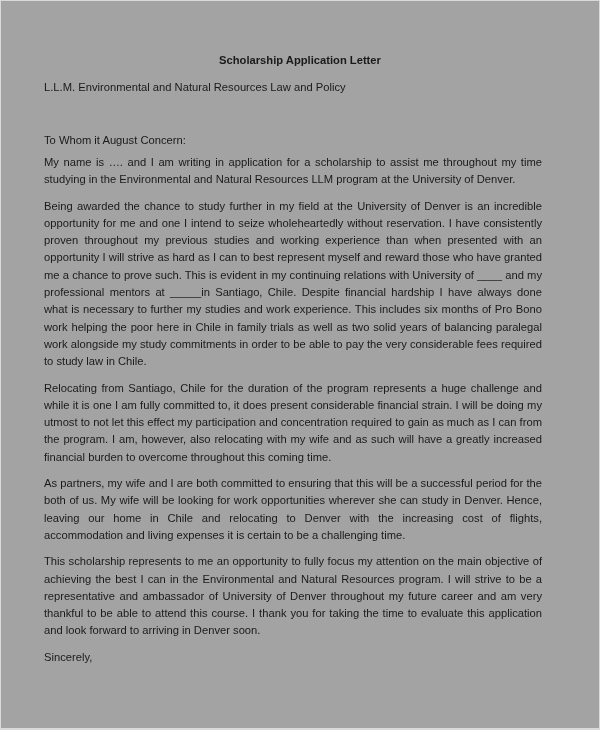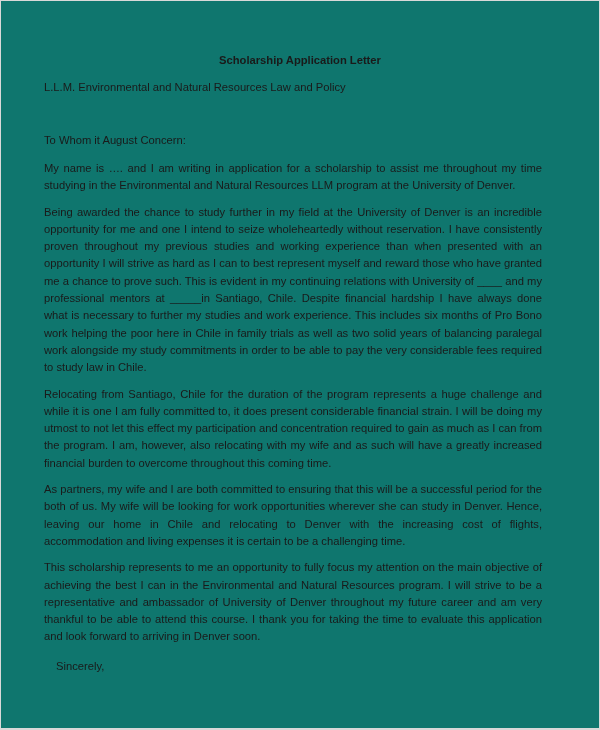--- a/index.html
+++ b/index.html
@@ -2,40 +2,40 @@
 <html><head>
 <meta charset="utf-8">
 <style>
   html, body { margin: 0; padding: 0; background: #ffffff; }
   body { width: 600px; height: 730px; overflow: hidden; }
   .page {
     position: relative;
     width: 598px; height: 727px;
     border: 1px solid #d9d9d9;
     border-bottom-width: 2px;
-    background: #0f766e;
+    background: #a3a3a3;
     font-family: "Liberation Sans", sans-serif;
     color: #1a1a1a;
     font-size: 11.2px;
   }
   .title {
     position: absolute; left: 0; width: 598px; top: 53px;
     text-align: center; font-weight: bold; font-size: 11.2px;
   }
   .subtitle { position: absolute; left: 43px; top: 80px; }
   .salutation { position: absolute; left: 43px; top: 133px; }
   .body {
-    position: absolute; left: 43px; top: 159px; width: 498px;
+    position: absolute; left: 43px; top: 153px; width: 498px;
   }
   .para {
     margin: 0 0 9px 0;
     line-height: 17.3px;
     text-align: justify;
   }
-  .closing { margin: 12px; line-height: 17.3px; }
+  .closing { margin: 0; line-height: 17.3px; }
 </style>
 </head>
 <body>
 
 <div class="page">
   <div class="title">Scholarship Application Letter</div>
   <div class="subtitle">L.L.M. Environmental and Natural Resources Law and Policy</div>
   <div class="salutation">To Whom it August Concern:</div>
   <div class="body">
     <p class="para">My name is …. and I am writing in application for a scholarship to assist me throughout my time studying in the Environmental and Natural Resources LLM program at the University of Denver.</p>

